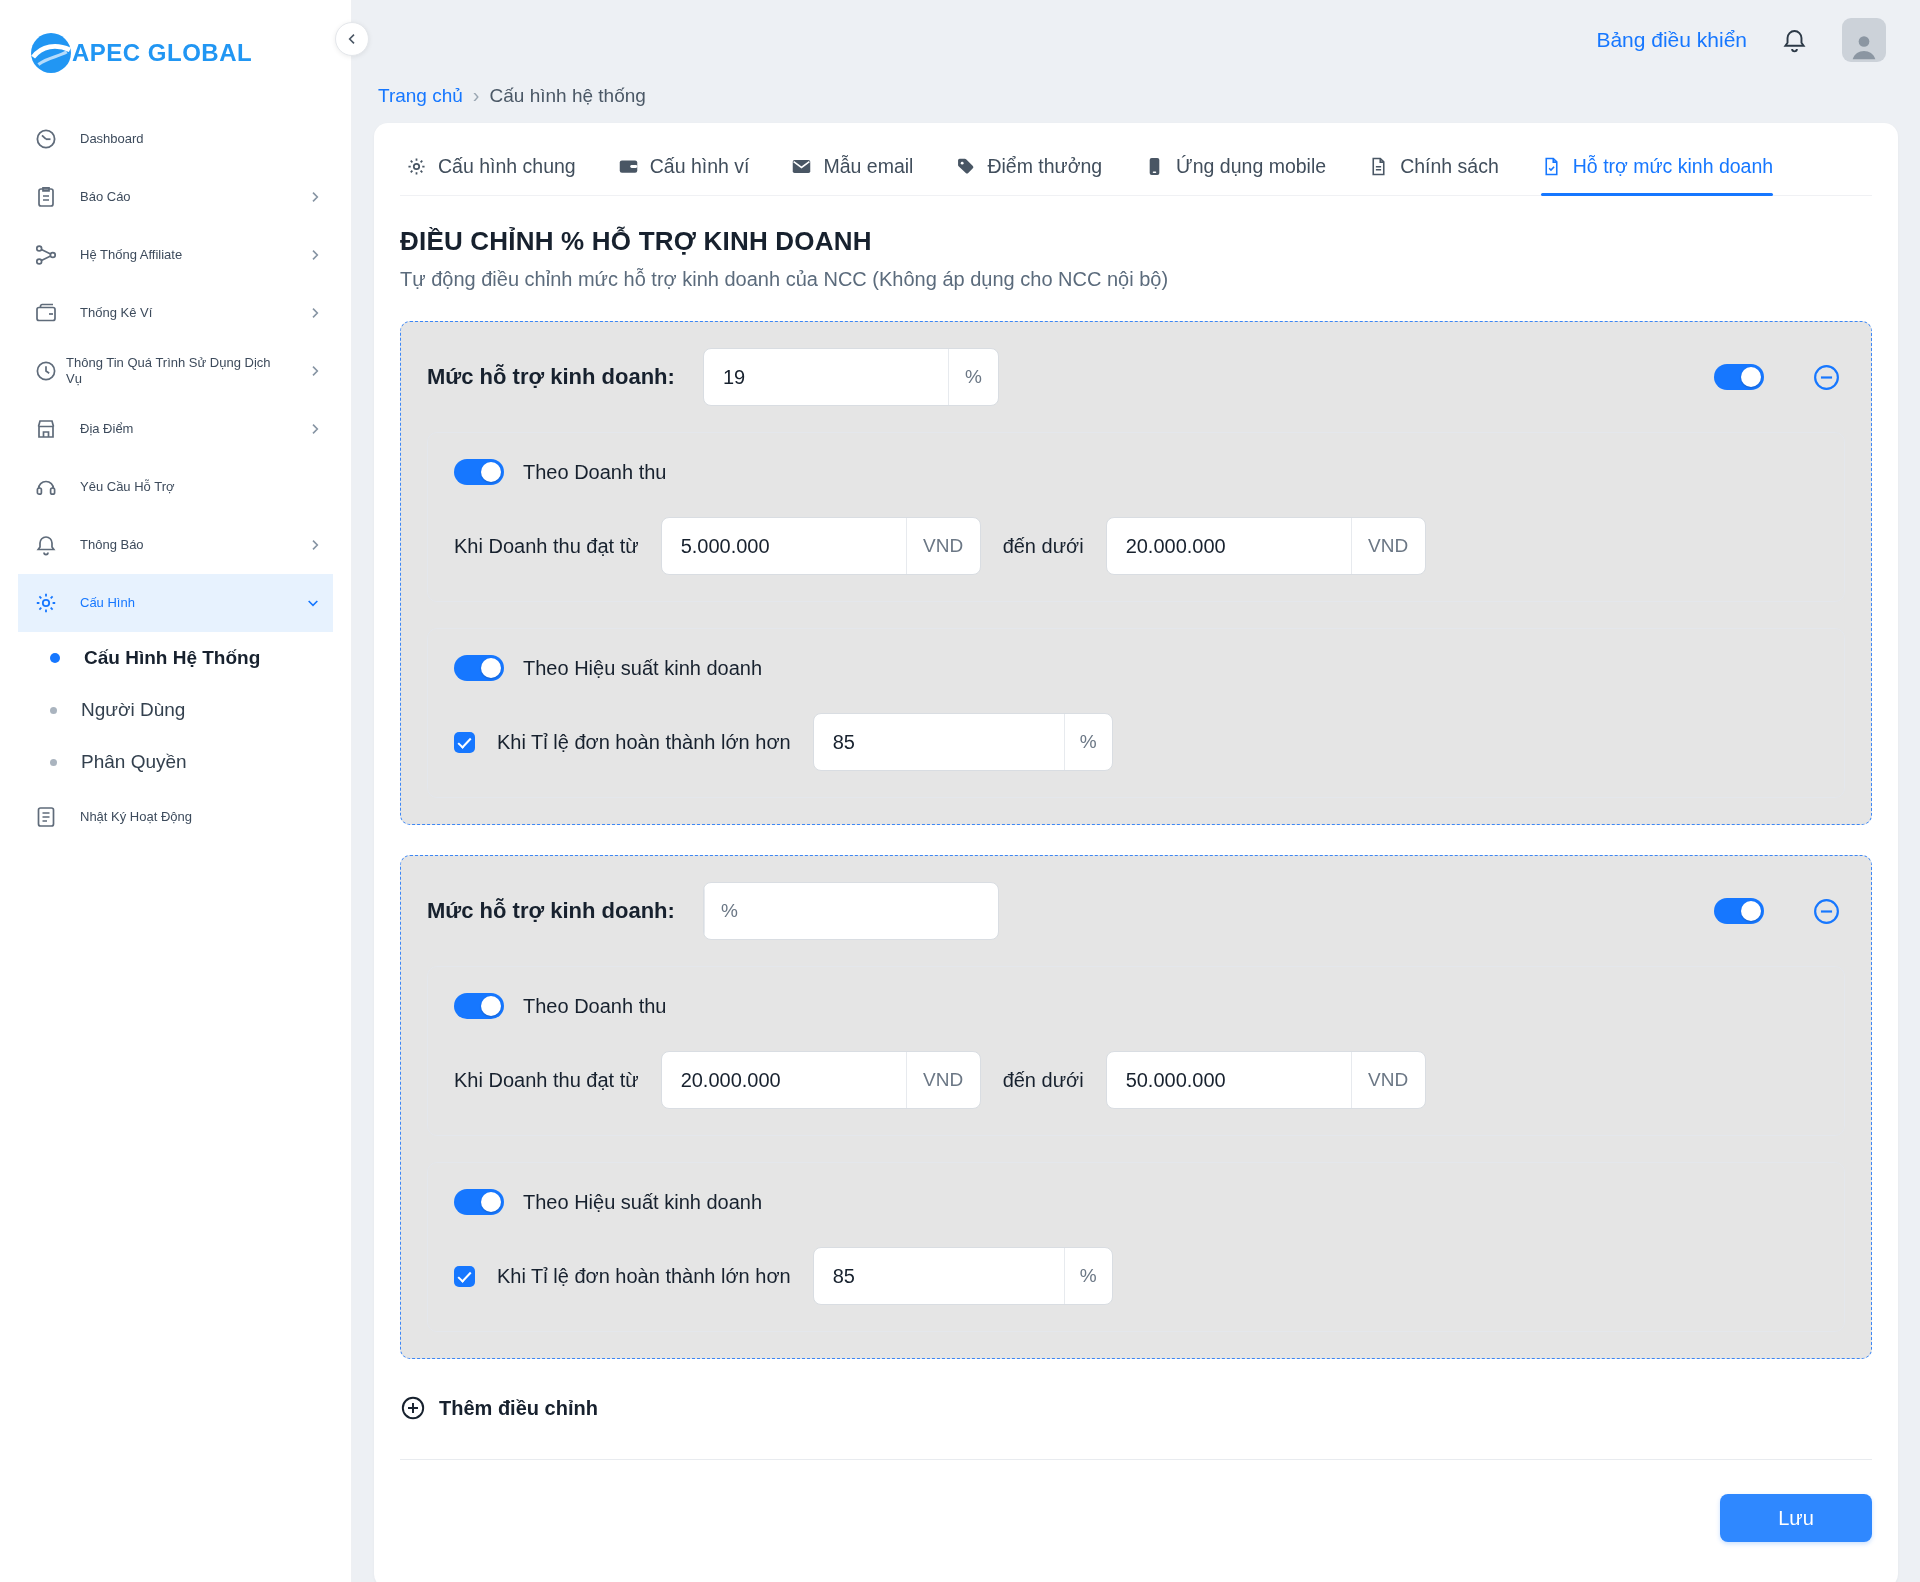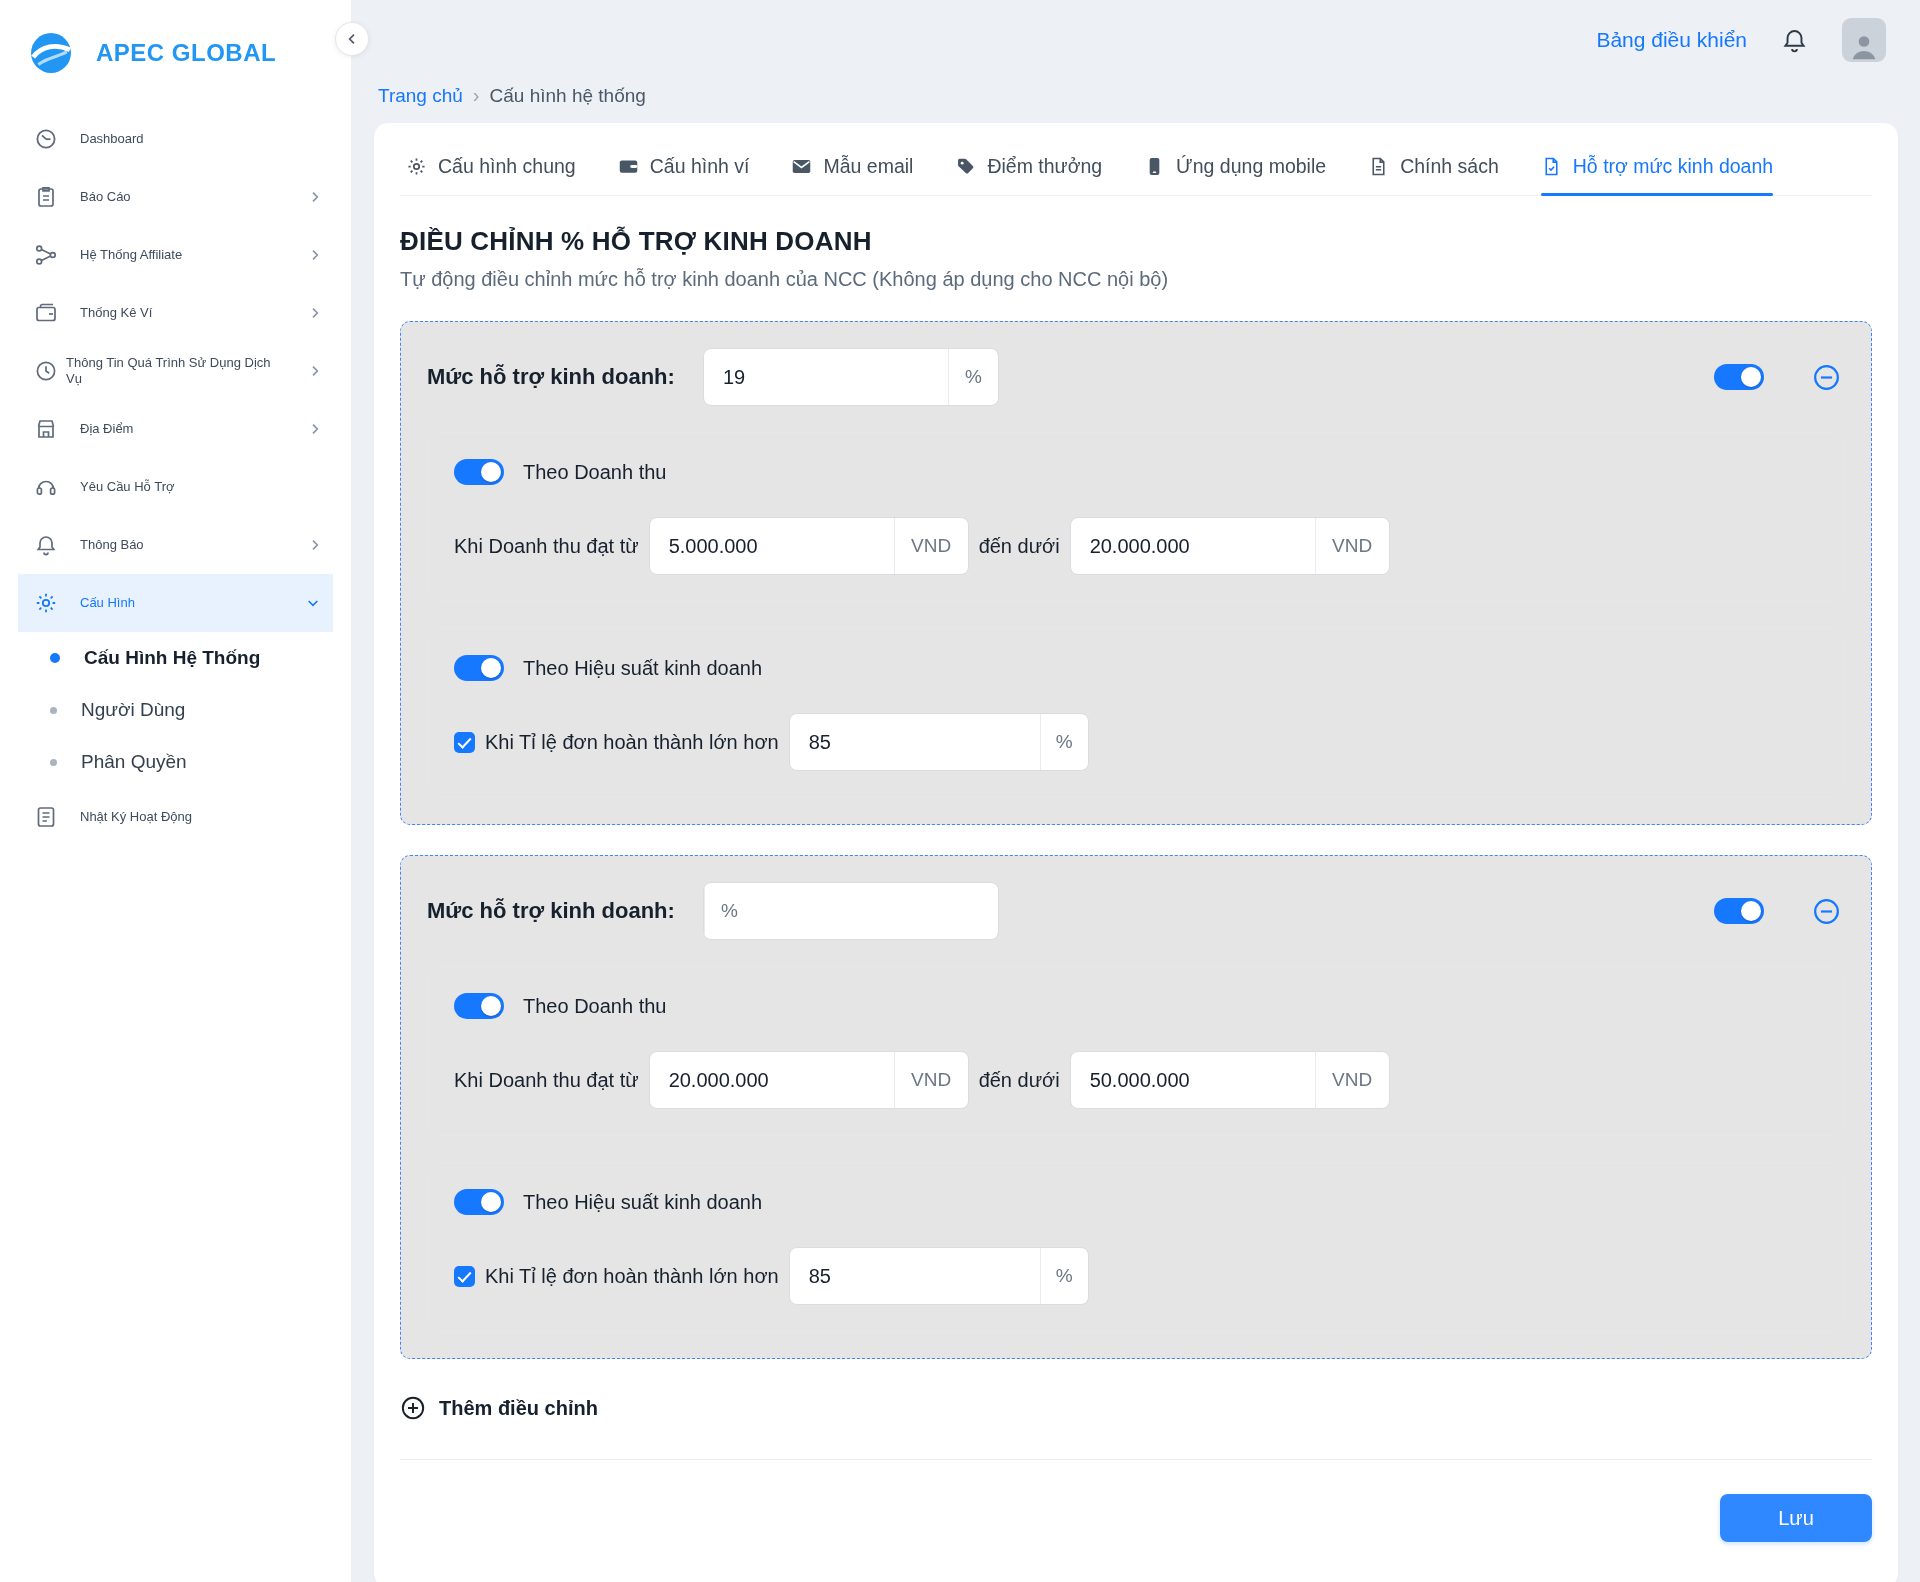--- a/index.html
+++ b/index.html
@@ -10,21 +10,21 @@
     color: #17212e;
     overflow: hidden;
   }
   .app { display: flex; width: 1920px; height: 1582px; }
 
   
   .sidebar {
     width: 352px; flex-shrink: 0; background: #fff; height: 100%;
     border-right: 1px solid #eef0f3; position: relative; z-index: 2;
   }
-  .logo-row { display: flex; align-items: center; gap: 24px; padding: 32px 0 0 30px; }
+  .logo-row { display: flex; align-items: center; gap: 0; padding: 32px 0 0 30px; }
   .logo-mark { width: 42px; height: 42px; }
   .logo-text { font-size: 24px; font-weight: 800; color: #2196f3; letter-spacing: .5px; }
   .nav { margin-top: 36px; }
   .nav-item {
     display: flex; align-items: center; gap: 22px;
     min-height: 58px; padding: 6px 28px 6px 34px;
     font-size: 13px; color: #3d4b5c; cursor: pointer;
   }
   .nav-icon { width: 24px; height: 24px; flex-shrink: 0; color: #5f6b7a; display: inline-flex; }
   .nav-icon svg { width: 100%; height: 100%; }
@@ -118,21 +118,21 @@
   .ig-percent { width: 300px; } .ig-percent .input-suffix { width: 48px; }
 
   .switch { width: 50px; height: 26px; border-radius: 13px; background: #1677ff; position: relative; display: inline-block; flex-shrink: 0; cursor: pointer; }
   .switch::after { content: ""; position: absolute; top: 3px; right: 3px; width: 20px; height: 20px; border-radius: 50%; background: #fff; box-shadow: 0 1px 2px rgba(0,0,0,.2); }
 
   .icon-btn { width: 29px; height: 29px; color: #1677ff; display: inline-flex; cursor: pointer; }
   .icon-btn svg { width: 100%; height: 100%; }
 
   .inner-card { margin-top: 26px; border: 1px solid #e4e7ec; border-radius: 10px; padding: 26px; }
   .toggle-row { display: flex; align-items: center; gap: 19px; font-size: 20px; color: #17212e; }
-  .cond-row { margin-top: 32px; display: flex; align-items: center; gap: 10px; font-size: 20px; color: #17212e; }
+  .cond-row { margin-top: 32px; display: flex; align-items: center; gap: 22px; font-size: 20px; color: #17212e; }
   .cond-label { white-space: nowrap; }
 
   .checkbox { width: 21px; height: 21px; border-radius: 5px; background: #1677ff; position: relative; display: inline-block; flex-shrink: 0; cursor: pointer; }
   .checkbox::after { content: ""; position: absolute; left: 7px; top: 3px; width: 5px; height: 11px; border: solid #fff; border-width: 0 2.4px 2.4px 0; transform: rotate(43deg); }
 
   .add-row { margin-top: 36px; display: flex; align-items: center; gap: 13px; cursor: pointer; width: fit-content; }
   .add-icon { width: 26px; height: 26px; color: #17212e; display: inline-flex; }
   .add-icon svg { width: 100%; height: 100%; }
   .add-label { font-size: 20px; font-weight: 700; color: #17212e; }
 

